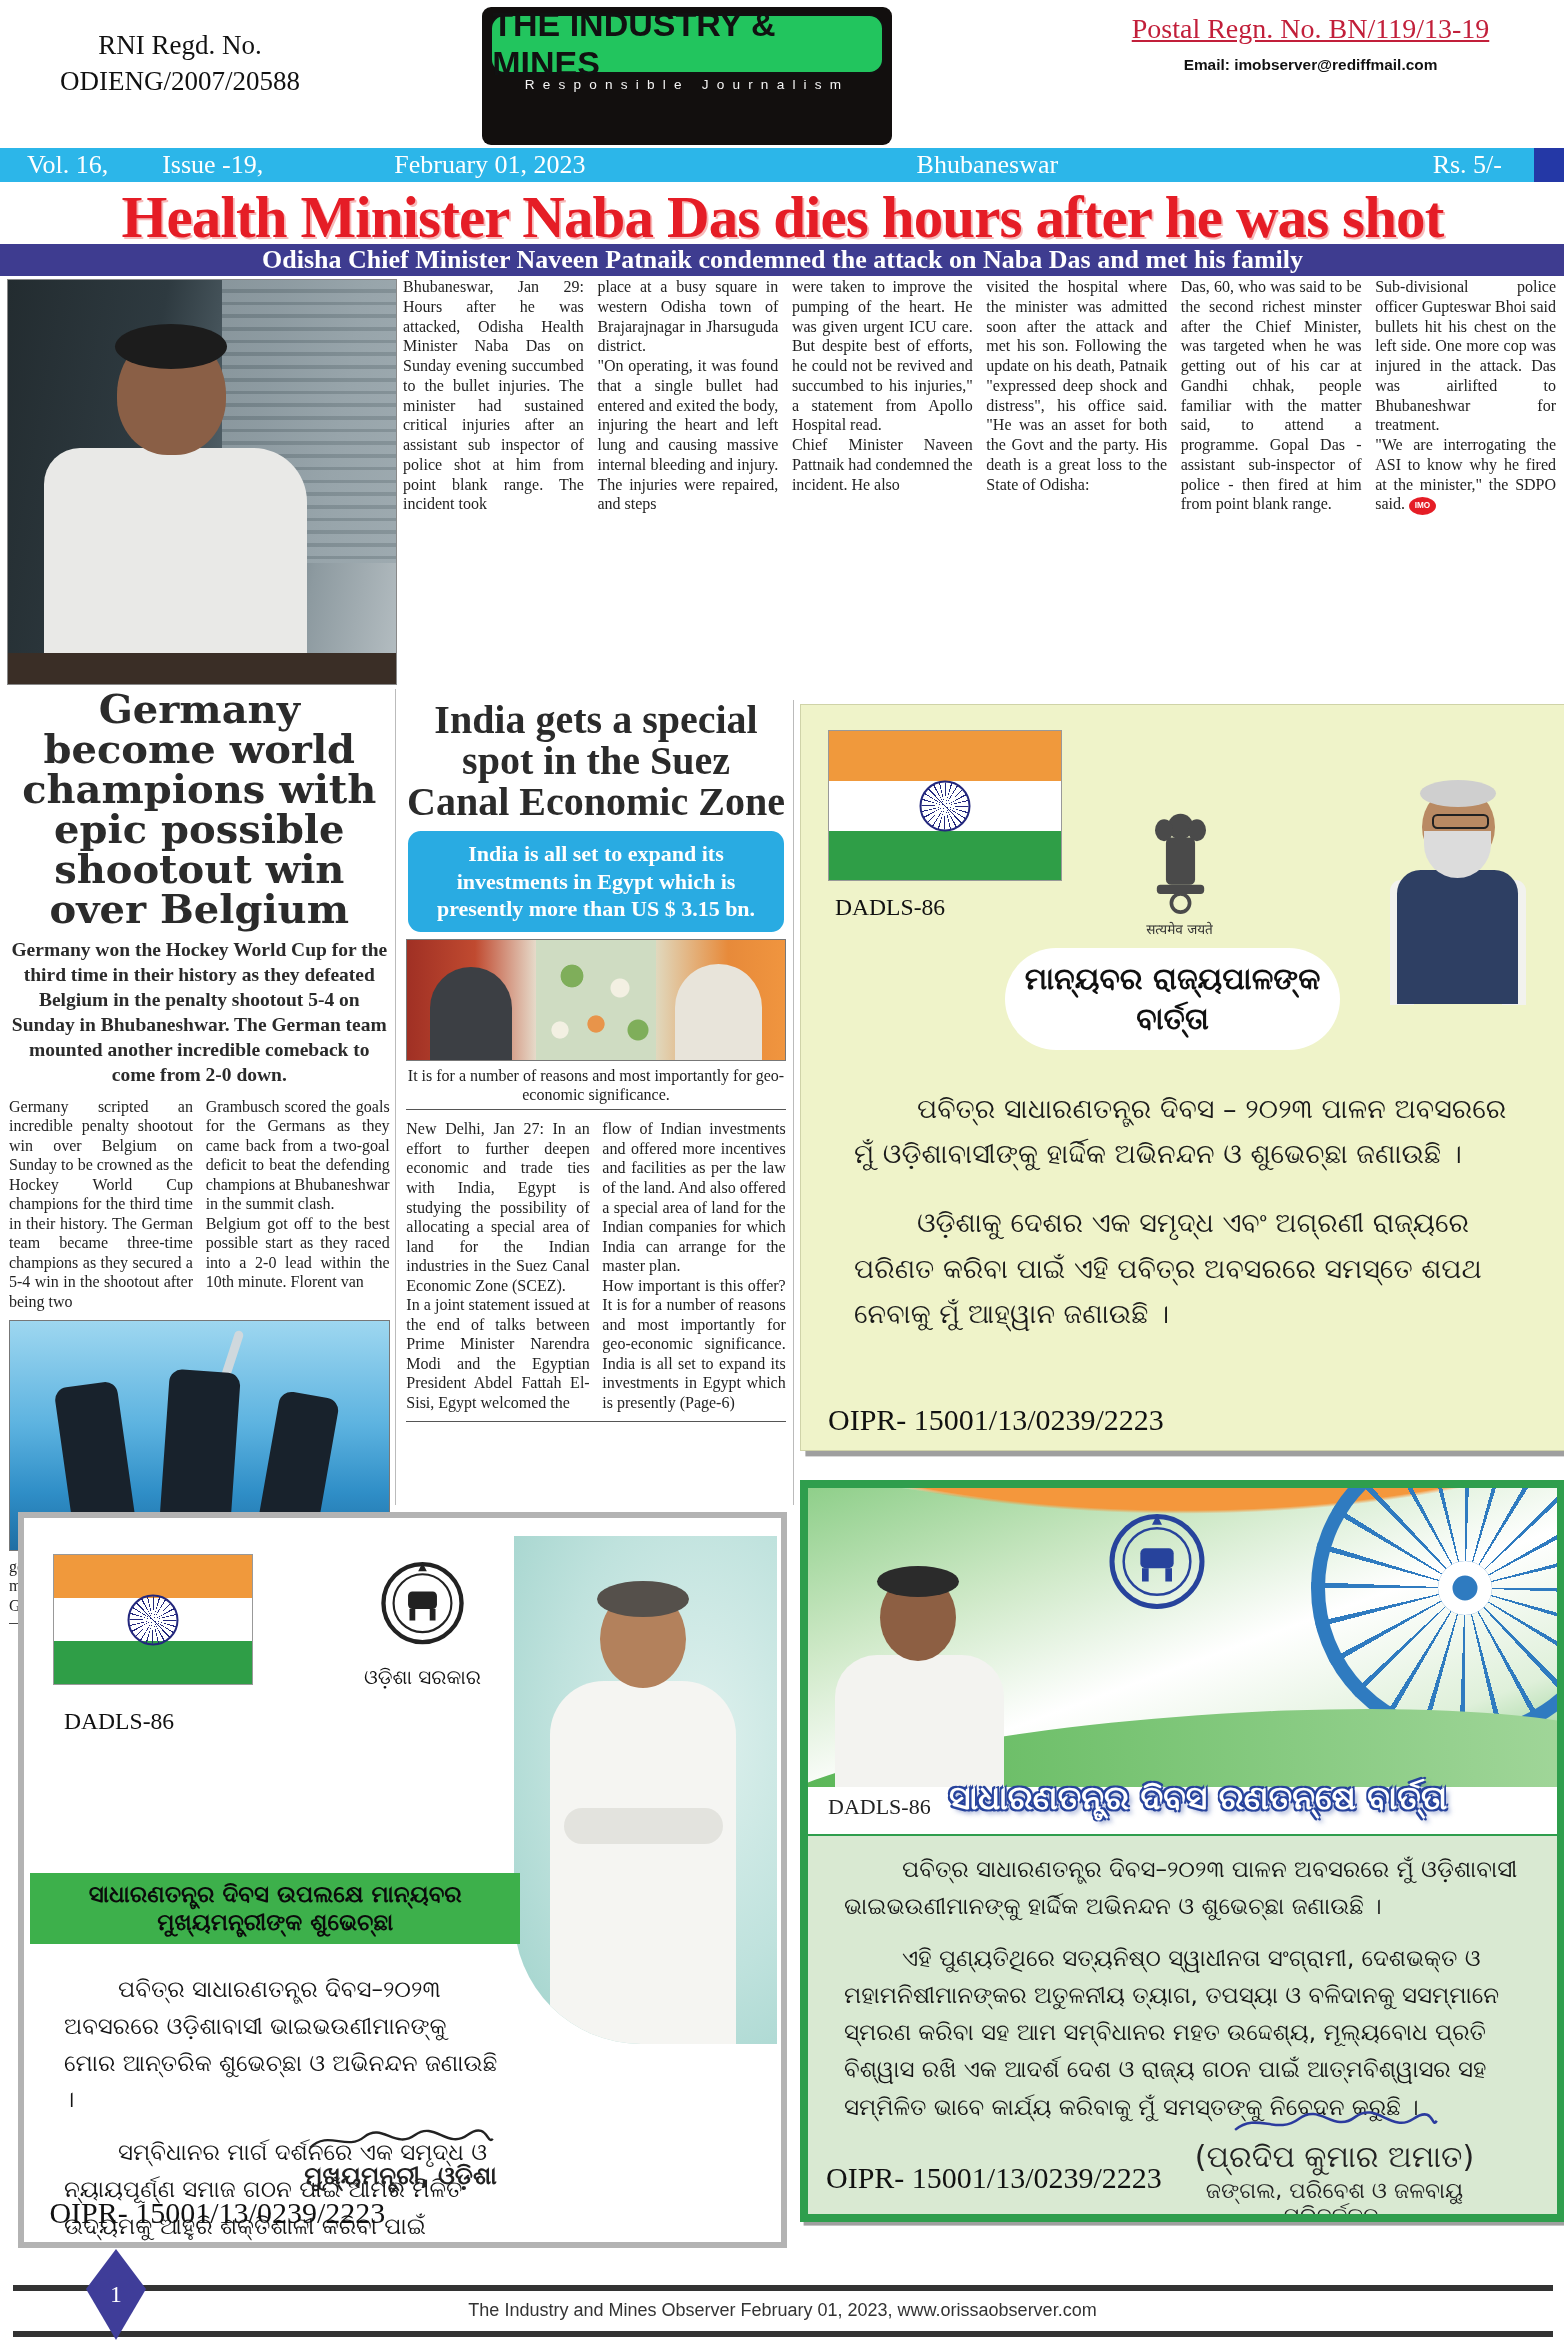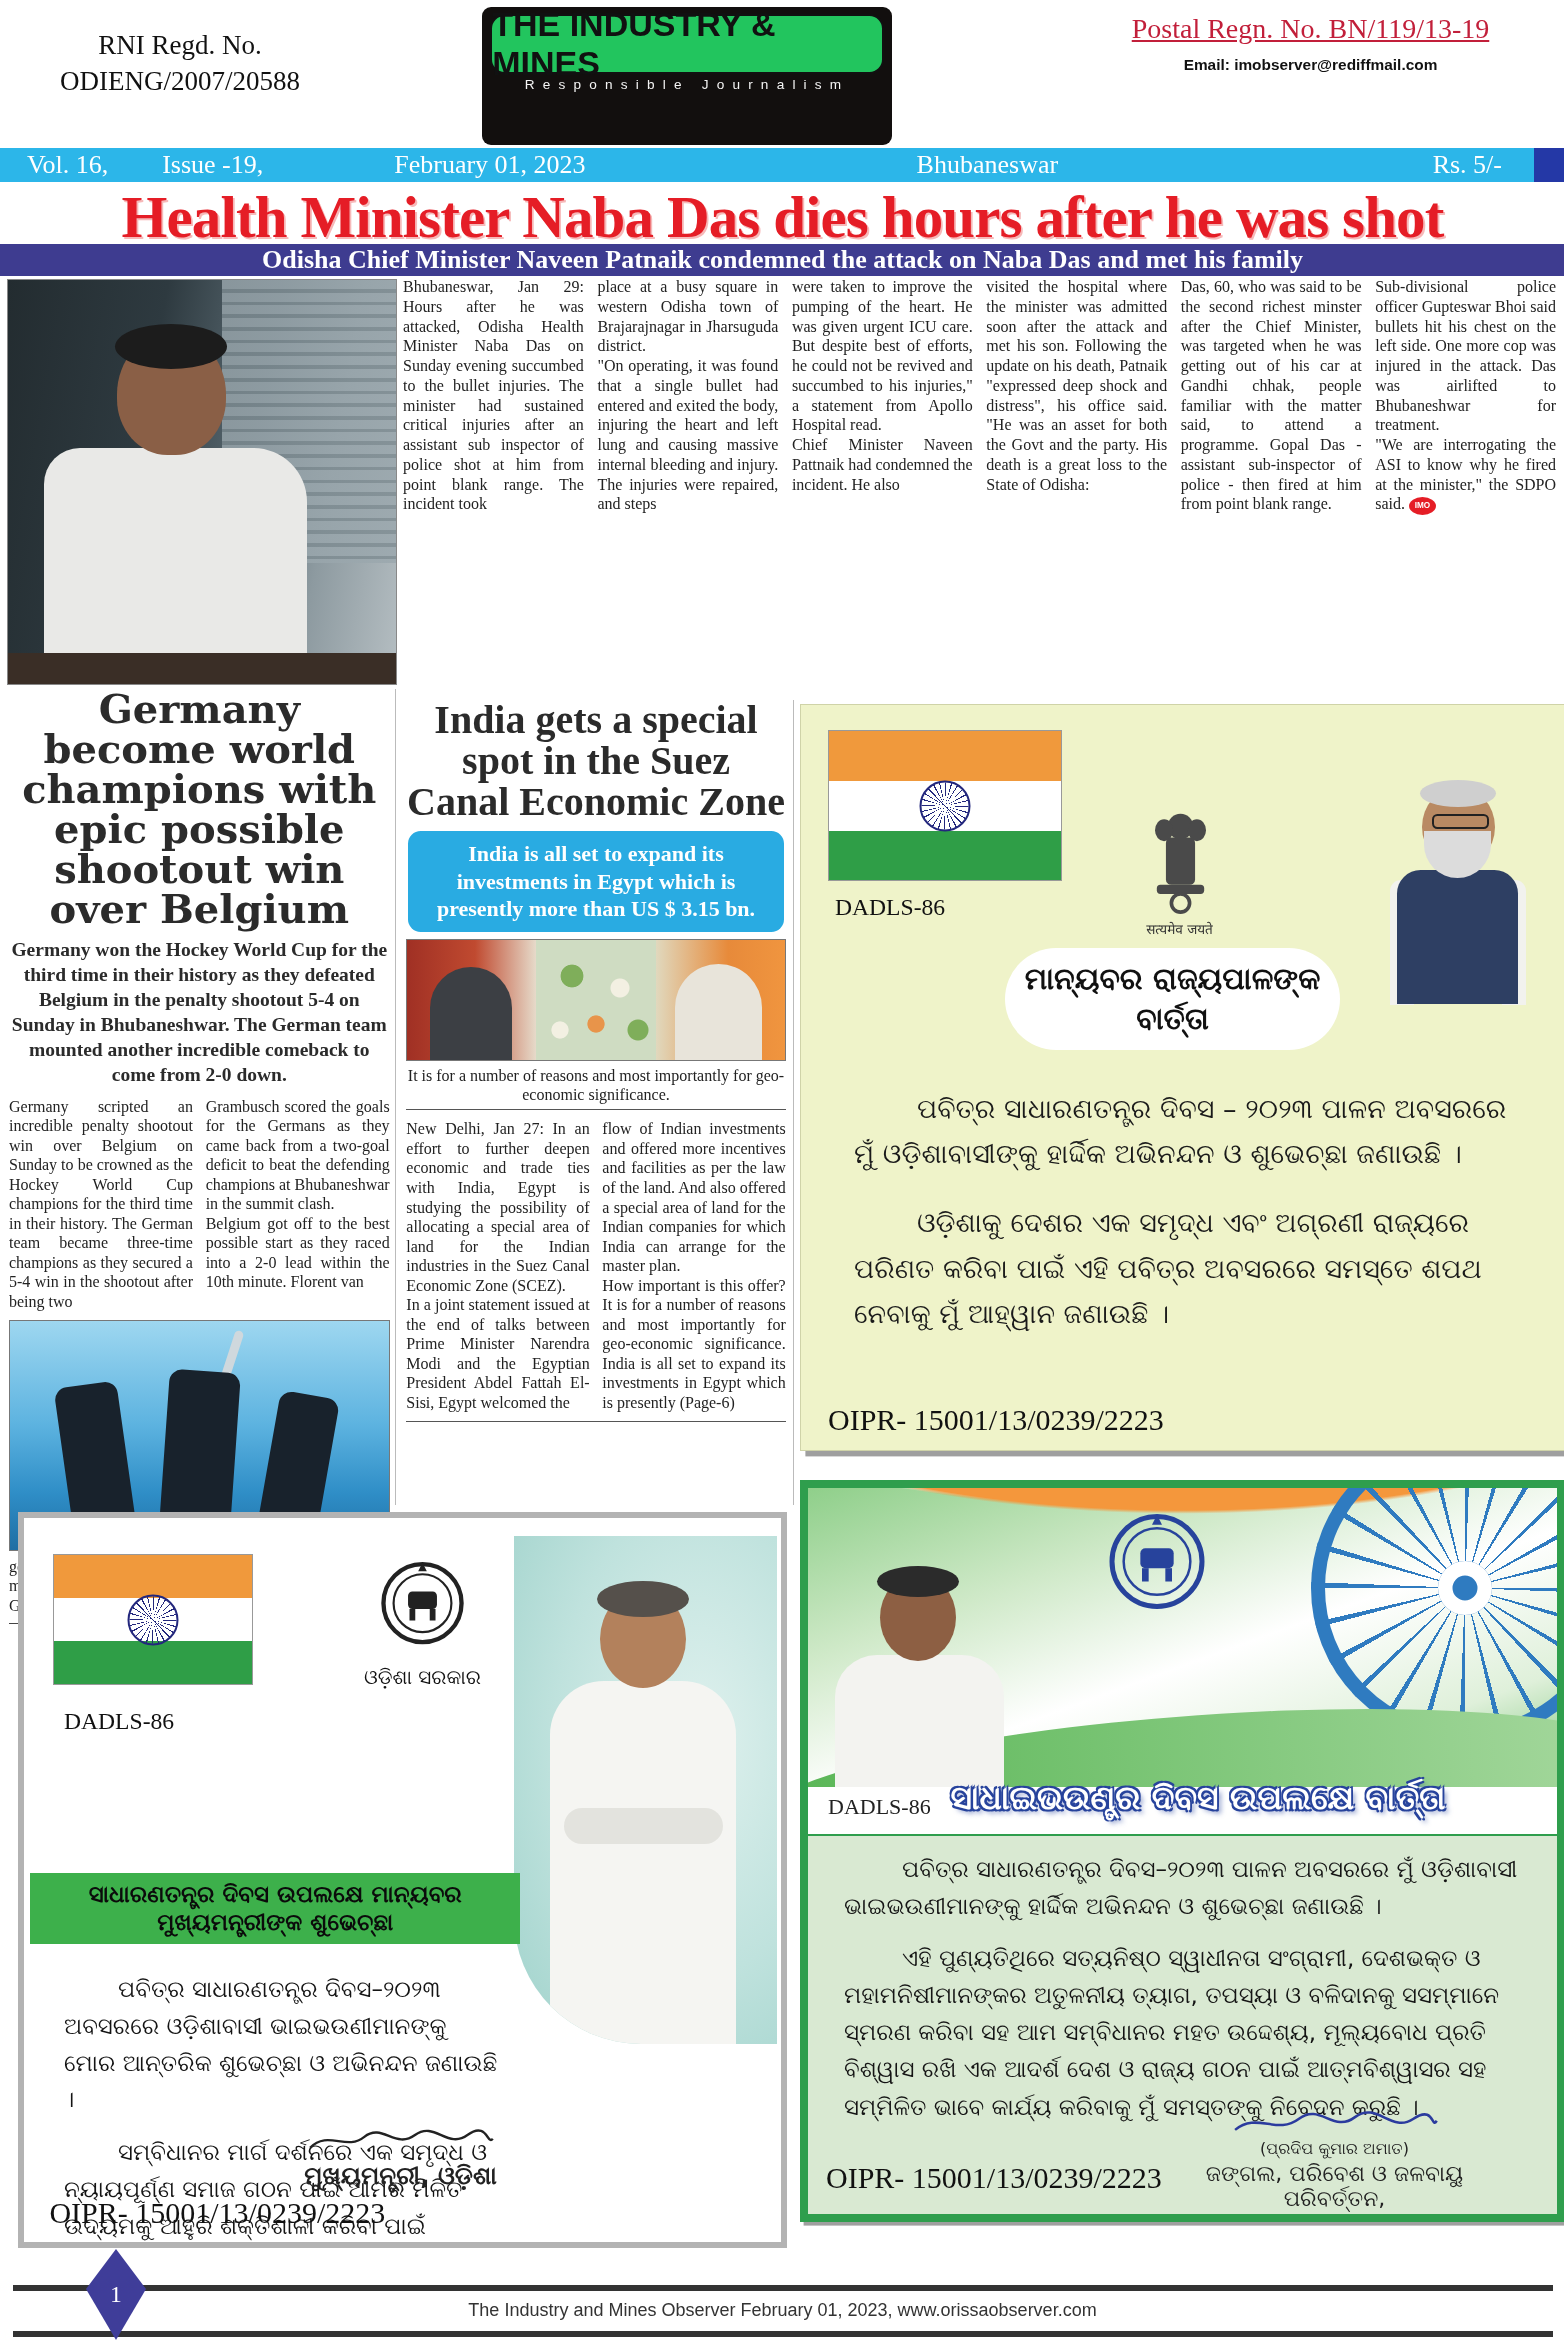--- a/index.html
+++ b/index.html
@@ -158,21 +158,21 @@
   .min-portrait .head{position:absolute;left:56px;top:12.7px;width:76px;height:87px;border-radius:50%;background:#8d5f43;}
   .min-portrait .hair{position:absolute;left:53px;top:5.4px;width:82px;height:31px;border-radius:50%;background:#2b2b2b;}
   .min-portrait .shirt{position:absolute;left:11px;top:94px;width:169px;height:132px;border-radius:42px 42px 0 0;background:#f3f3f0;}
   .min-code{position:absolute;left:20px;top:306px;font-family:"Liberation Serif",serif;font-size:22px;}
   .min-title{position:absolute;left:109px;top:290px;width:562px;text-align:center;font-size:33px;font-weight:bold;color:#fff;
       text-shadow:1.8px 1.8px 0 #27439c,-1.8px 1.8px 0 #27439c,1.8px -1.8px 0 #27439c,-1.8px -1.8px 0 #27439c,3.6px 3.6px 5.4px rgba(39,67,156,.55);}
   .min-body-zone{position:absolute;left:0;top:346px;width:100%;height:379px;background:#d9e9d2;border-top:2.7px solid #2f9e4d;padding-left:36px;}
   .min-body{position:absolute;left:36px;top:14.5px;width:676px;font-size:23px;line-height:1.62;color:#141414;}
   .min-body p{margin:0 0 14.5px 0;text-indent:58px;}
   .min-sign{position:absolute;left:345px;top:272px;width:363px;text-align:center;}
-  .min-sign .name{font-size:16px;margin-top:0px;}
+  .min-sign .name{font-size:30px;margin-top:0px;}
   .min-sign .desig{font-size:22px;margin-top:2.7px;}
   .min-oipr{position:absolute;left:18px;top:325px;font-family:"Liberation Serif",serif;}
 
   
   .footer{left:0;top:2249px;width:1565px;height:93px;}
   .f-rule1{position:absolute;left:12.7px;top:36px;width:1540px;height:6.3px;background:#333;}
   .f-rule2{position:absolute;left:12.7px;top:82px;width:1540px;height:6.3px;background:#333;}
   .f-text{position:absolute;left:0;top:51px;width:1565px;text-align:center;font-family:"Liberation Sans",sans-serif;font-size:18px;color:#333;}
   .f-diamond{position:absolute;left:86px;top:0px;width:60px;height:91px;background:#3f3d99;
       clip-path:polygon(50% 0,100% 44%,50% 100%,0 44%);display:flex;align-items:center;justify-content:center;
@@ -350,21 +350,21 @@
         <rect x="21" y="38" width="4" height="8" fill="currentColor"></rect>
           <rect x="35" y="38" width="4" height="8" fill="currentColor"></rect>
       </svg>
       <div class="min-portrait">
         <div class="shirt"></div>
         <div class="head"></div>
         <div class="hair"></div>
       </div>
     </div>
     <div class="min-code">DADLS-86</div>
-    <div class="min-title">ସାଧାଇଭଉଣ୍ତ୍ର ଦିବସ ଉପଲକ୍ଷେ ବାର୍ତ୍ତା</div>
+    <div class="min-title">ସାଧାରଣତନ୍ତ୍ର ଦିବସ ରଣତନ୍ଷେ ବାର୍ତ୍ତା</div>
     <div class="min-body-zone">
       <div class="min-body">
         <p>ପବିତ୍ର ସାଧାରଣତନ୍ତ୍ର ଦିବସ–୨୦୨୩ ପାଳନ ଅବସରରେ ମୁଁ ଓଡ଼ିଶାବାସୀ ଭାଇଭଉଣୀମାନଙ୍କୁ ହାର୍ଦ୍ଦିକ ଅଭିନନ୍ଦନ ଓ ଶୁଭେଚ୍ଛା ଜଣାଉଛି ।</p>
         <p>ଏହି ପୁଣ୍ୟତିଥିରେ ସତ୍ୟନିଷ୍ଠ ସ୍ୱାଧୀନତା ସଂଗ୍ରାମୀ, ଦେଶଭକ୍ତ ଓ ମହାମନିଷୀମାନଙ୍କର ଅତୁଳନୀୟ ତ୍ୟାଗ, ତପସ୍ୟା ଓ ବଳିଦାନକୁ ସସମ୍ମାନେ ସ୍ମରଣ କରିବା ସହ ଆମ ସମ୍ବିଧାନର ମହତ ଉଦ୍ଦେଶ୍ୟ, ମୂଲ୍ୟବୋଧ ପ୍ରତି ବିଶ୍ୱାସ ରଖି ଏକ ଆଦର୍ଶ ଦେଶ ଓ ରାଜ୍ୟ ଗଠନ ପାଇଁ ଆତ୍ମବିଶ୍ୱାସର ସହ ସମ୍ମିଳିତ ଭାବେ କାର୍ଯ୍ୟ କରିବାକୁ ମୁଁ ସମସ୍ତଙ୍କୁ ନିବେଦନ କରୁଛି ।</p>
       </div>
       <div class="min-sign">
         <svg class="squiggle" width="218" height="31" viewBox="0 0 240 34" style="margin:0 auto;">
           <path d="M10 24 C 34 4, 56 30, 80 12 S 118 28, 142 10 S 182 28, 206 12 S 226 24, 232 14" fill="none" stroke="#2b3b9e" stroke-width="2.8"></path>
         </svg>
         <div class="name">(ପ୍ରଦିପ କୁମାର ଅମାତ)</div>

